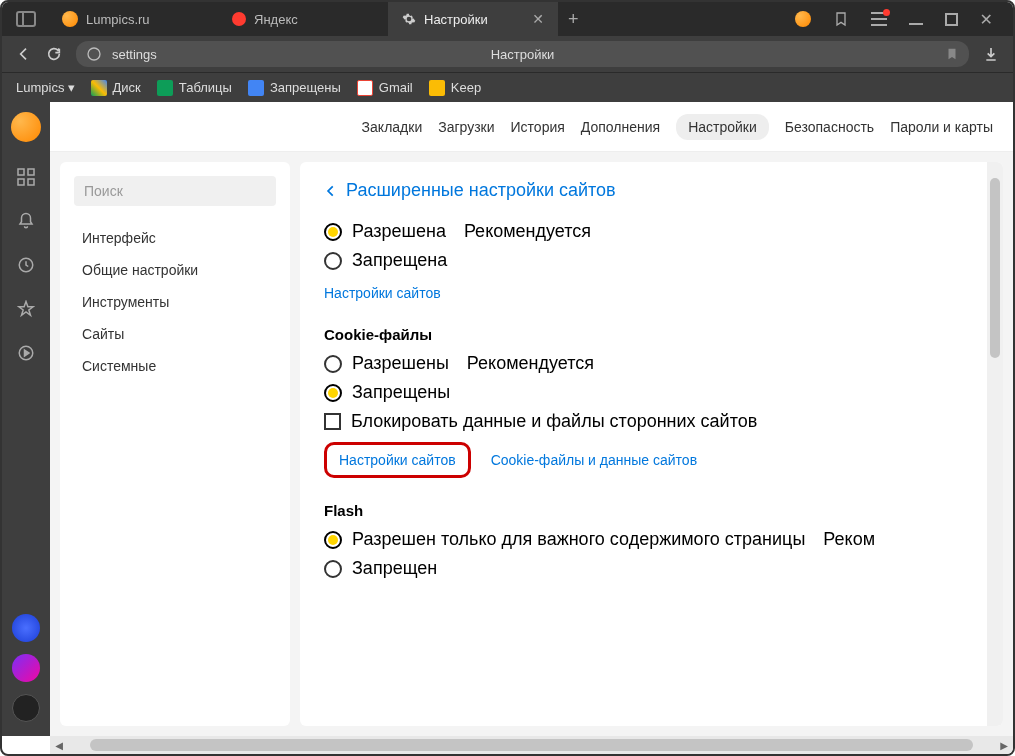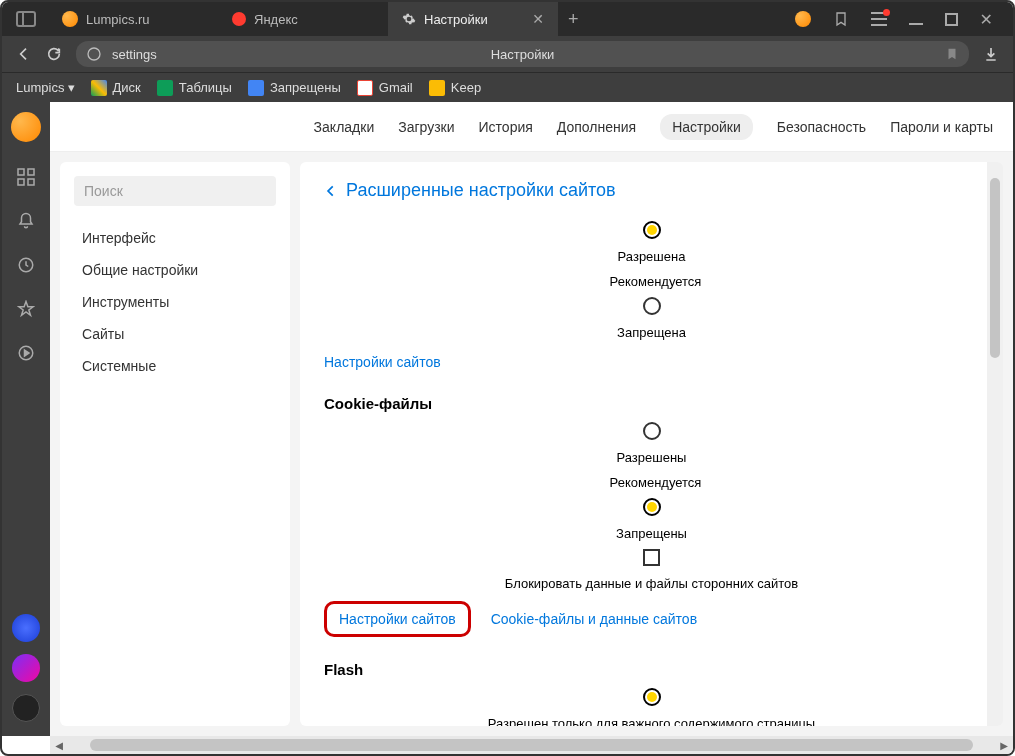--- a/index.html
+++ b/index.html
@@ -26,34 +26,34 @@
 .bm { display: flex; align-items: center; gap: 6px; }
 .bm-icon { width: 16px; height: 16px; border-radius: 2px; }
 
 .sidepanel { position: absolute; left: 0; top: 100px; bottom: 18px; width: 48px; background: #3e3e3e; display: flex; flex-direction: column; align-items: center; padding-top: 10px; gap: 26px; color: #aaa; }
 .sp-orange { width: 30px; height: 30px; border-radius: 50%; background: radial-gradient(circle at 30% 30%, #ffb84d, #ff8800); }
 .sidepanel-bottom { margin-top: auto; display: flex; flex-direction: column; gap: 12px; padding-bottom: 14px; align-items: center; }
 .bubble { width: 28px; height: 28px; border-radius: 50%; }
 
 .content { position: absolute; left: 48px; right: 0; top: 100px; bottom: 18px; background: #fff; overflow: hidden; display: flex; flex-direction: column; }
 
-.topnav { height: 50px; display: flex; align-items: center; justify-content: flex-end; gap: 24px; padding: 0 20px; font-size: 14px; color: #333; border-bottom: 1px solid #eee; white-space: nowrap; }
+.topnav { height: 50px; display: flex; align-items: center; justify-content: flex-end; gap: 16px; padding: 0 20px; font-size: 14px; color: #333; border-bottom: 1px solid #eee; white-space: nowrap; }
 .topnav-item { cursor: pointer; }
 .topnav-item.active { background: #eee; padding: 5px 12px; border-radius: 12px; }
 
 .cols { flex: 1; display: flex; background: #f4f4f4; overflow: hidden; }
 .leftcol { width: 230px; background: #fff; margin: 10px 0 10px 10px; border-radius: 6px; padding: 10px 0; }
 .search-box { margin: 4px 14px 16px; height: 30px; background: #f0f0f0; border-radius: 4px; display: flex; align-items: center; padding: 0 10px; color: #999; font-size: 14px; }
 .section-item { padding: 8px 22px; font-size: 14px; color: #333; cursor: pointer; }
 
 .rightcol { flex: 1; background: #fff; margin: 10px 10px 10px 10px; border-radius: 6px; padding: 18px 24px; overflow-y: auto; position: relative; }
 .back-title { display: flex; align-items: center; gap: 8px; color: #0077dd; font-size: 18px; margin-bottom: 20px; cursor: pointer; }
 .back-title svg { width: 14px; height: 14px; }
 
-.radio-row { display: flex; align-items: center; gap: 10px; margin: 8px 0; font-size: 13px; flex-direction: column; }
+.radio-row { display: flex; align-items: center; gap: 10px; margin: 8px 0; font-size: 18px; }
 .radio { width: 18px; height: 18px; border: 2px solid #333; border-radius: 50%; display: flex; align-items: center; justify-content: center; flex-shrink: 0; }
 .radio.checked { border-color: #000; }
 .radio.checked::after { content: ""; width: 10px; height: 10px; background: #ffd500; border-radius: 50%; }
 .recommend { color: #000000; margin-left: 8px; }
 .link { color: #0077dd; font-size: 14px; cursor: pointer; margin-top: 6px; display: inline-block; }
 
 .grp-title { font-weight: bold; font-size: 15px; margin: 24px 0 10px; }
 .checkbox { width: 17px; height: 17px; border: 2px solid #333; flex-shrink: 0; }
 
 .linkrow { display: flex; gap: 20px; margin-top: 10px; align-items: center; }

